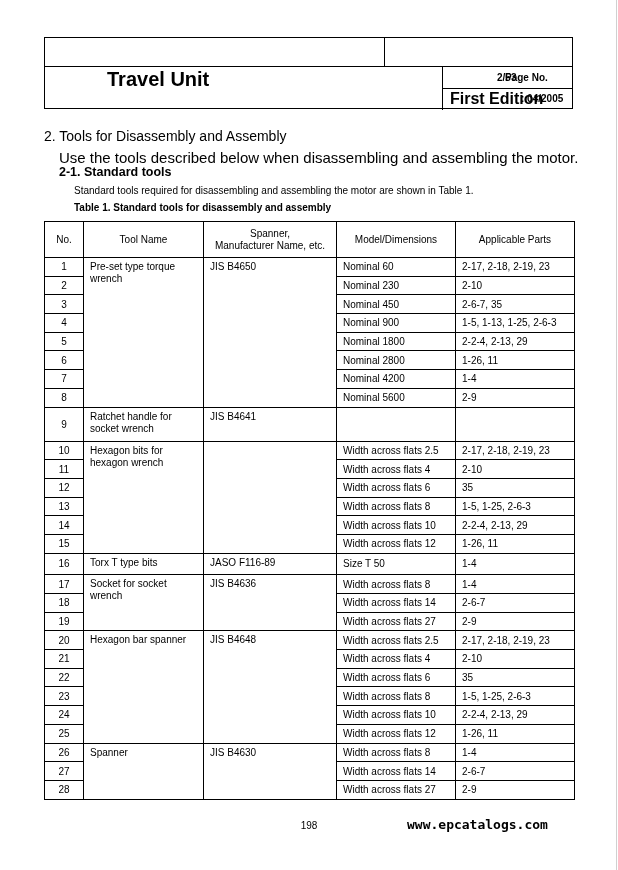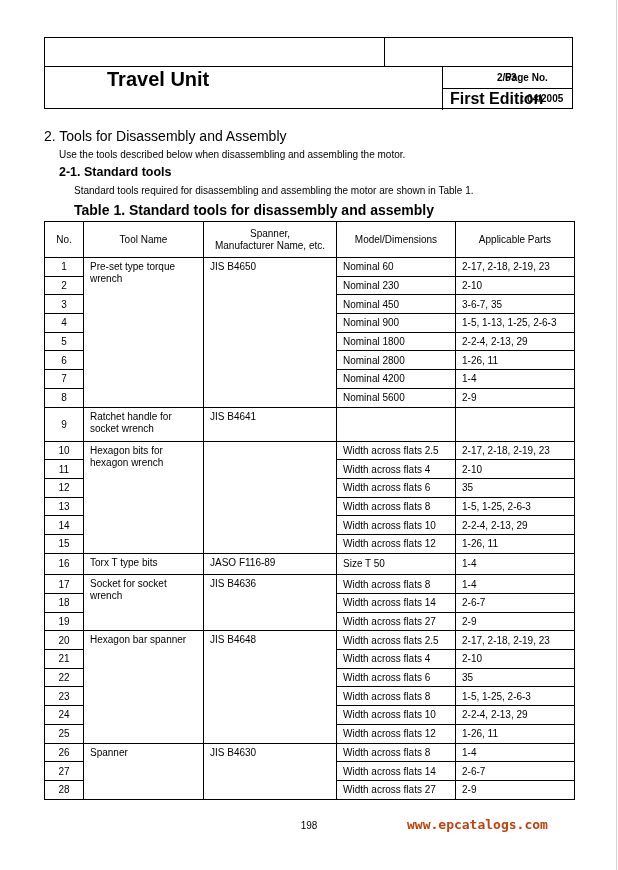--- a/index.html
+++ b/index.html
@@ -19,40 +19,40 @@
   .hdr .docno { position: absolute; left: 340px; right: 0; top: 0; height: 28px; line-height: 28px;
                 text-align: center; font-weight: bold; font-size: 13px; letter-spacing: 2.2px; }
   .hdr .title { position: absolute; left: 14px; top: 30px; font-size: 20px; font-weight: bold; margin-left: 48px; }
   .hdr .pn-label { position: absolute; left: 412px; top: 29px; height: 21px; line-height: 21px; font-size: 10px; font-weight: bold; margin-left: 48px; }
   .hdr .pn-value { position: absolute; left: 452px; top: 29px; height: 21px; line-height: 21px; font-size: 10px; font-weight: bold; }
   .hdr .fe-label { position: absolute; left: 405px; top: 51px; height: 20px; line-height: 20px; font-size: 16px; font-weight: bold; }
   .hdr .fe-value { position: absolute; left: 476px; top: 51px; height: 20px; line-height: 20px; font-size: 10px; font-weight: bold; }
 
   
   .h2 { position: absolute; left: 44px; top: 128px; font-size: 14px; font-weight: normal; }
-  .p1 { position: absolute; left: 59px; top: 149px; font-size: 10px; }
+  .p1 { position: absolute; left: 59px; top: 149px; font-size: 15px; }
   .h3 { position: absolute; left: 59px; top: 165px; font-size: 12.5px; font-weight: bold; }
   .p2 { position: absolute; left: 74px; top: 185px; font-size: 10px; text-align: right; }
-  .cap { position: absolute; left: 74px; top: 202px; font-size: 14px; font-weight: bold; }
+  .cap { position: absolute; left: 74px; top: 202px; font-size: 10px; font-weight: bold; }
 
   
   table.tools { position: absolute; left: 44px; top: 221px; width: 530px; border-collapse: collapse;
                 table-layout: fixed; font-size: 10px; }
   table.tools th, table.tools td { border: 1px solid #000; padding: 0 6px; vertical-align: top; }
   table.tools th { font-weight: normal; text-align: center; vertical-align: middle; height: 35px; line-height: 12px; padding: 0 3px; }
   table.tools td { height: 17.7px; line-height: 17px; }
   table.tools td.no { text-align: center; padding: 0; vertical-align: middle; }
   table.tools td.name, table.tools td.std { line-height: 12px; padding-top: 3px; }
   table.tools tr.tall td { height: 30px; }
   table.tools tr.tall td.no { vertical-align: middle; }
   table.tools td.model, table.tools td.parts { vertical-align: middle; }
 
   .pagenum { position: absolute; left: 0; width: 618px; top: 820px; text-align: center; font-size: 10px; }
   .watermark { position: absolute; left: 407px; top: 817px; font-family: "DejaVu Sans Mono", monospace;
-               font-weight: bold; font-size: 13px; color: #c2410c; }
+               font-weight: bold; font-size: 13px; color: #000000; }
 </style>
 </head>
 <body>
 
 <div class="edge-line"></div>
 
 <div class="hdr">
   <div class="topline"></div>
   <div class="vdiv1"></div>
   <div class="vdiv2"></div>
@@ -99,21 +99,21 @@
         <td class="parts">2-17, 2-18, 2-19, 23</td>
       </tr>
       <tr>
         <td class="no">2</td>
         <td class="model">Nominal 230</td>
         <td class="parts">2-10</td>
       </tr>
       <tr>
         <td class="no">3</td>
         <td class="model">Nominal 450</td>
-        <td class="parts">3-6-7, 35</td>
+        <td class="parts">2-6-7, 35</td>
       </tr>
       <tr>
         <td class="no">4</td>
         <td class="model">Nominal 900</td>
         <td class="parts">1-5, 1-13, 1-25, 2-6-3</td>
       </tr>
       <tr>
         <td class="no">5</td>
         <td class="model">Nominal 1800</td>
         <td class="parts">2-2-4, 2-13, 29</td>

